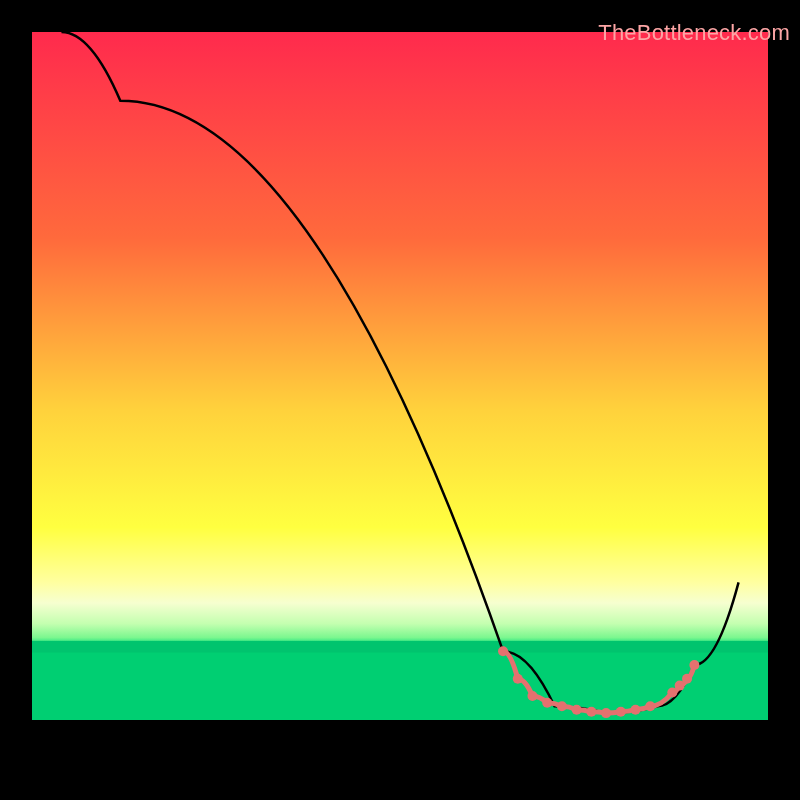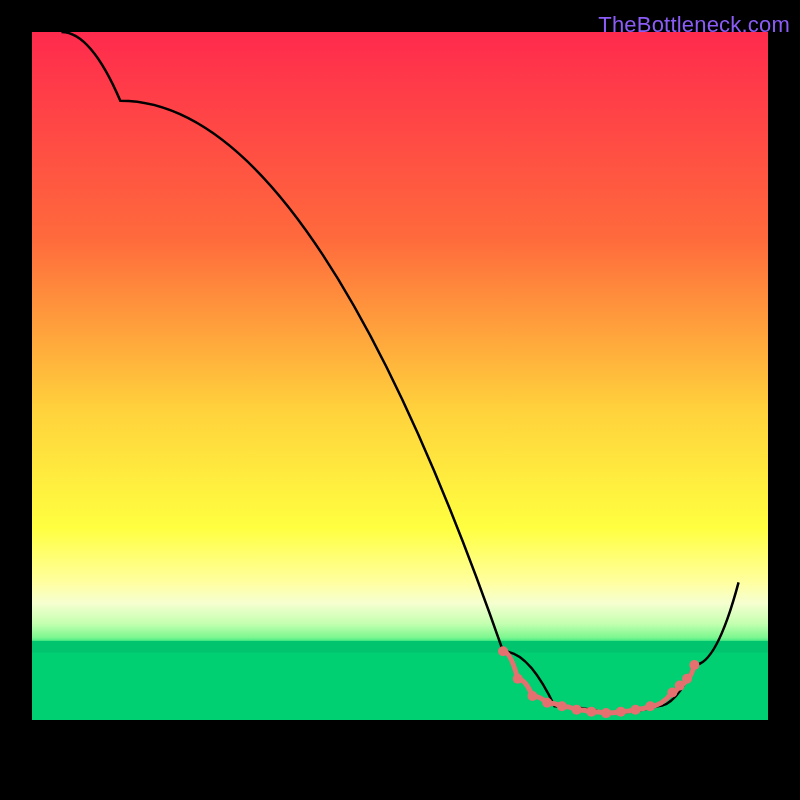--- a/index.html
+++ b/index.html
@@ -11,23 +11,23 @@
     font-family: Arial, Helvetica, sans-serif;
     overflow: hidden;
   }
   .frame {
     position: relative;
     width: 800px;
     height: 800px;
   }
   .watermark {
     position: absolute;
-    top: 12px;
+    top: 20px;
     right: 10px;
-    color: #8b5cf6;
+    color: #fca5a5;
     font-size: 22px;
     font-weight: 500;
     letter-spacing: 0.2px;
     z-index: 50;
   }
   svg {
     display: block;
   }
 </style>
 </head>

